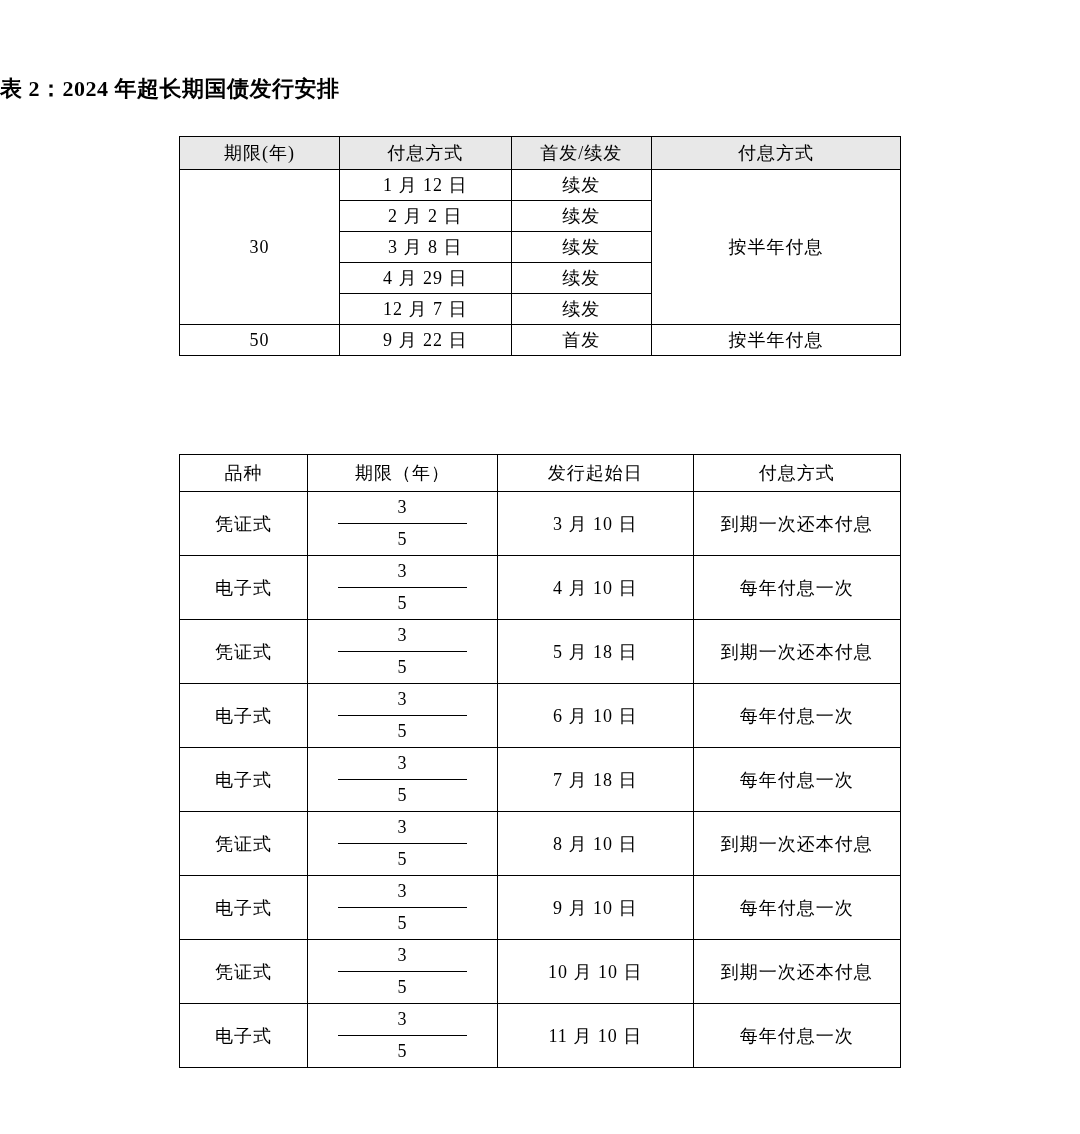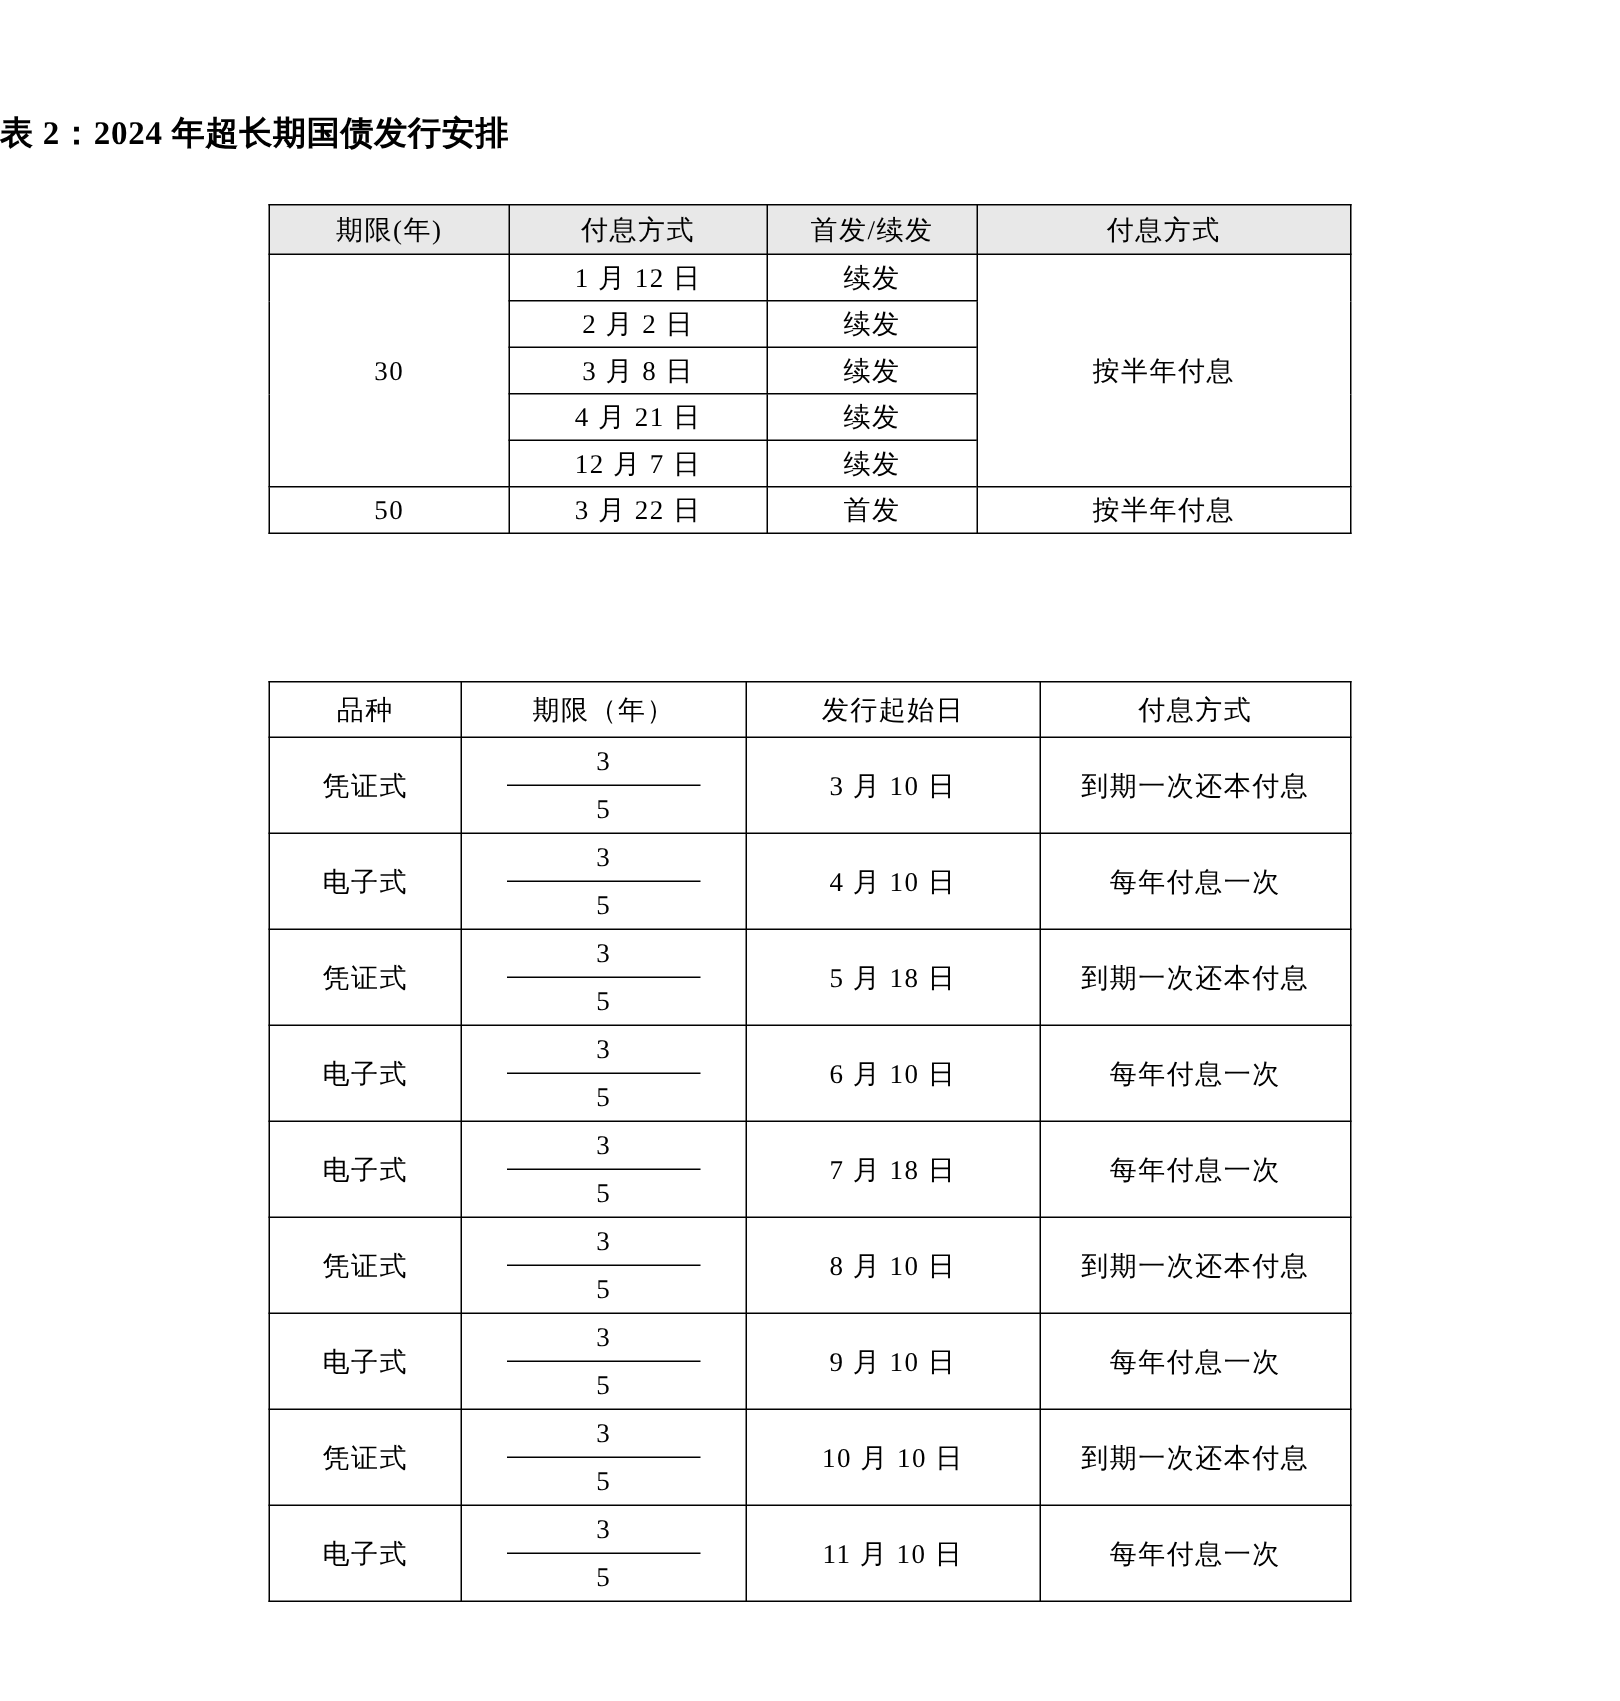--- a/index.html
+++ b/index.html
@@ -132,30 +132,30 @@
         </tr>
         <tr>
           <td class="c-date">2 月 2 日</td>
           <td class="c-type">续发</td>
         </tr>
         <tr>
           <td class="c-date">3 月 8 日</td>
           <td class="c-type">续发</td>
         </tr>
         <tr>
-          <td class="c-date">4 月 21 日</td>
+          <td class="c-date">4 月 29 日</td>
           <td class="c-type">续发</td>
         </tr>
         <tr>
           <td class="c-date">12 月 7 日</td>
           <td class="c-type">续发</td>
         </tr>
         <tr>
           <td class="c-term">50</td>
-          <td class="c-date">3 月 22 日</td>
+          <td class="c-date">9 月 22 日</td>
           <td class="c-type">首发</td>
           <td class="c-pay">按半年付息</td>
         </tr>
       </tbody>
     </table>
   </div>
 
   <div class="spacer-1"></div>
 
 

